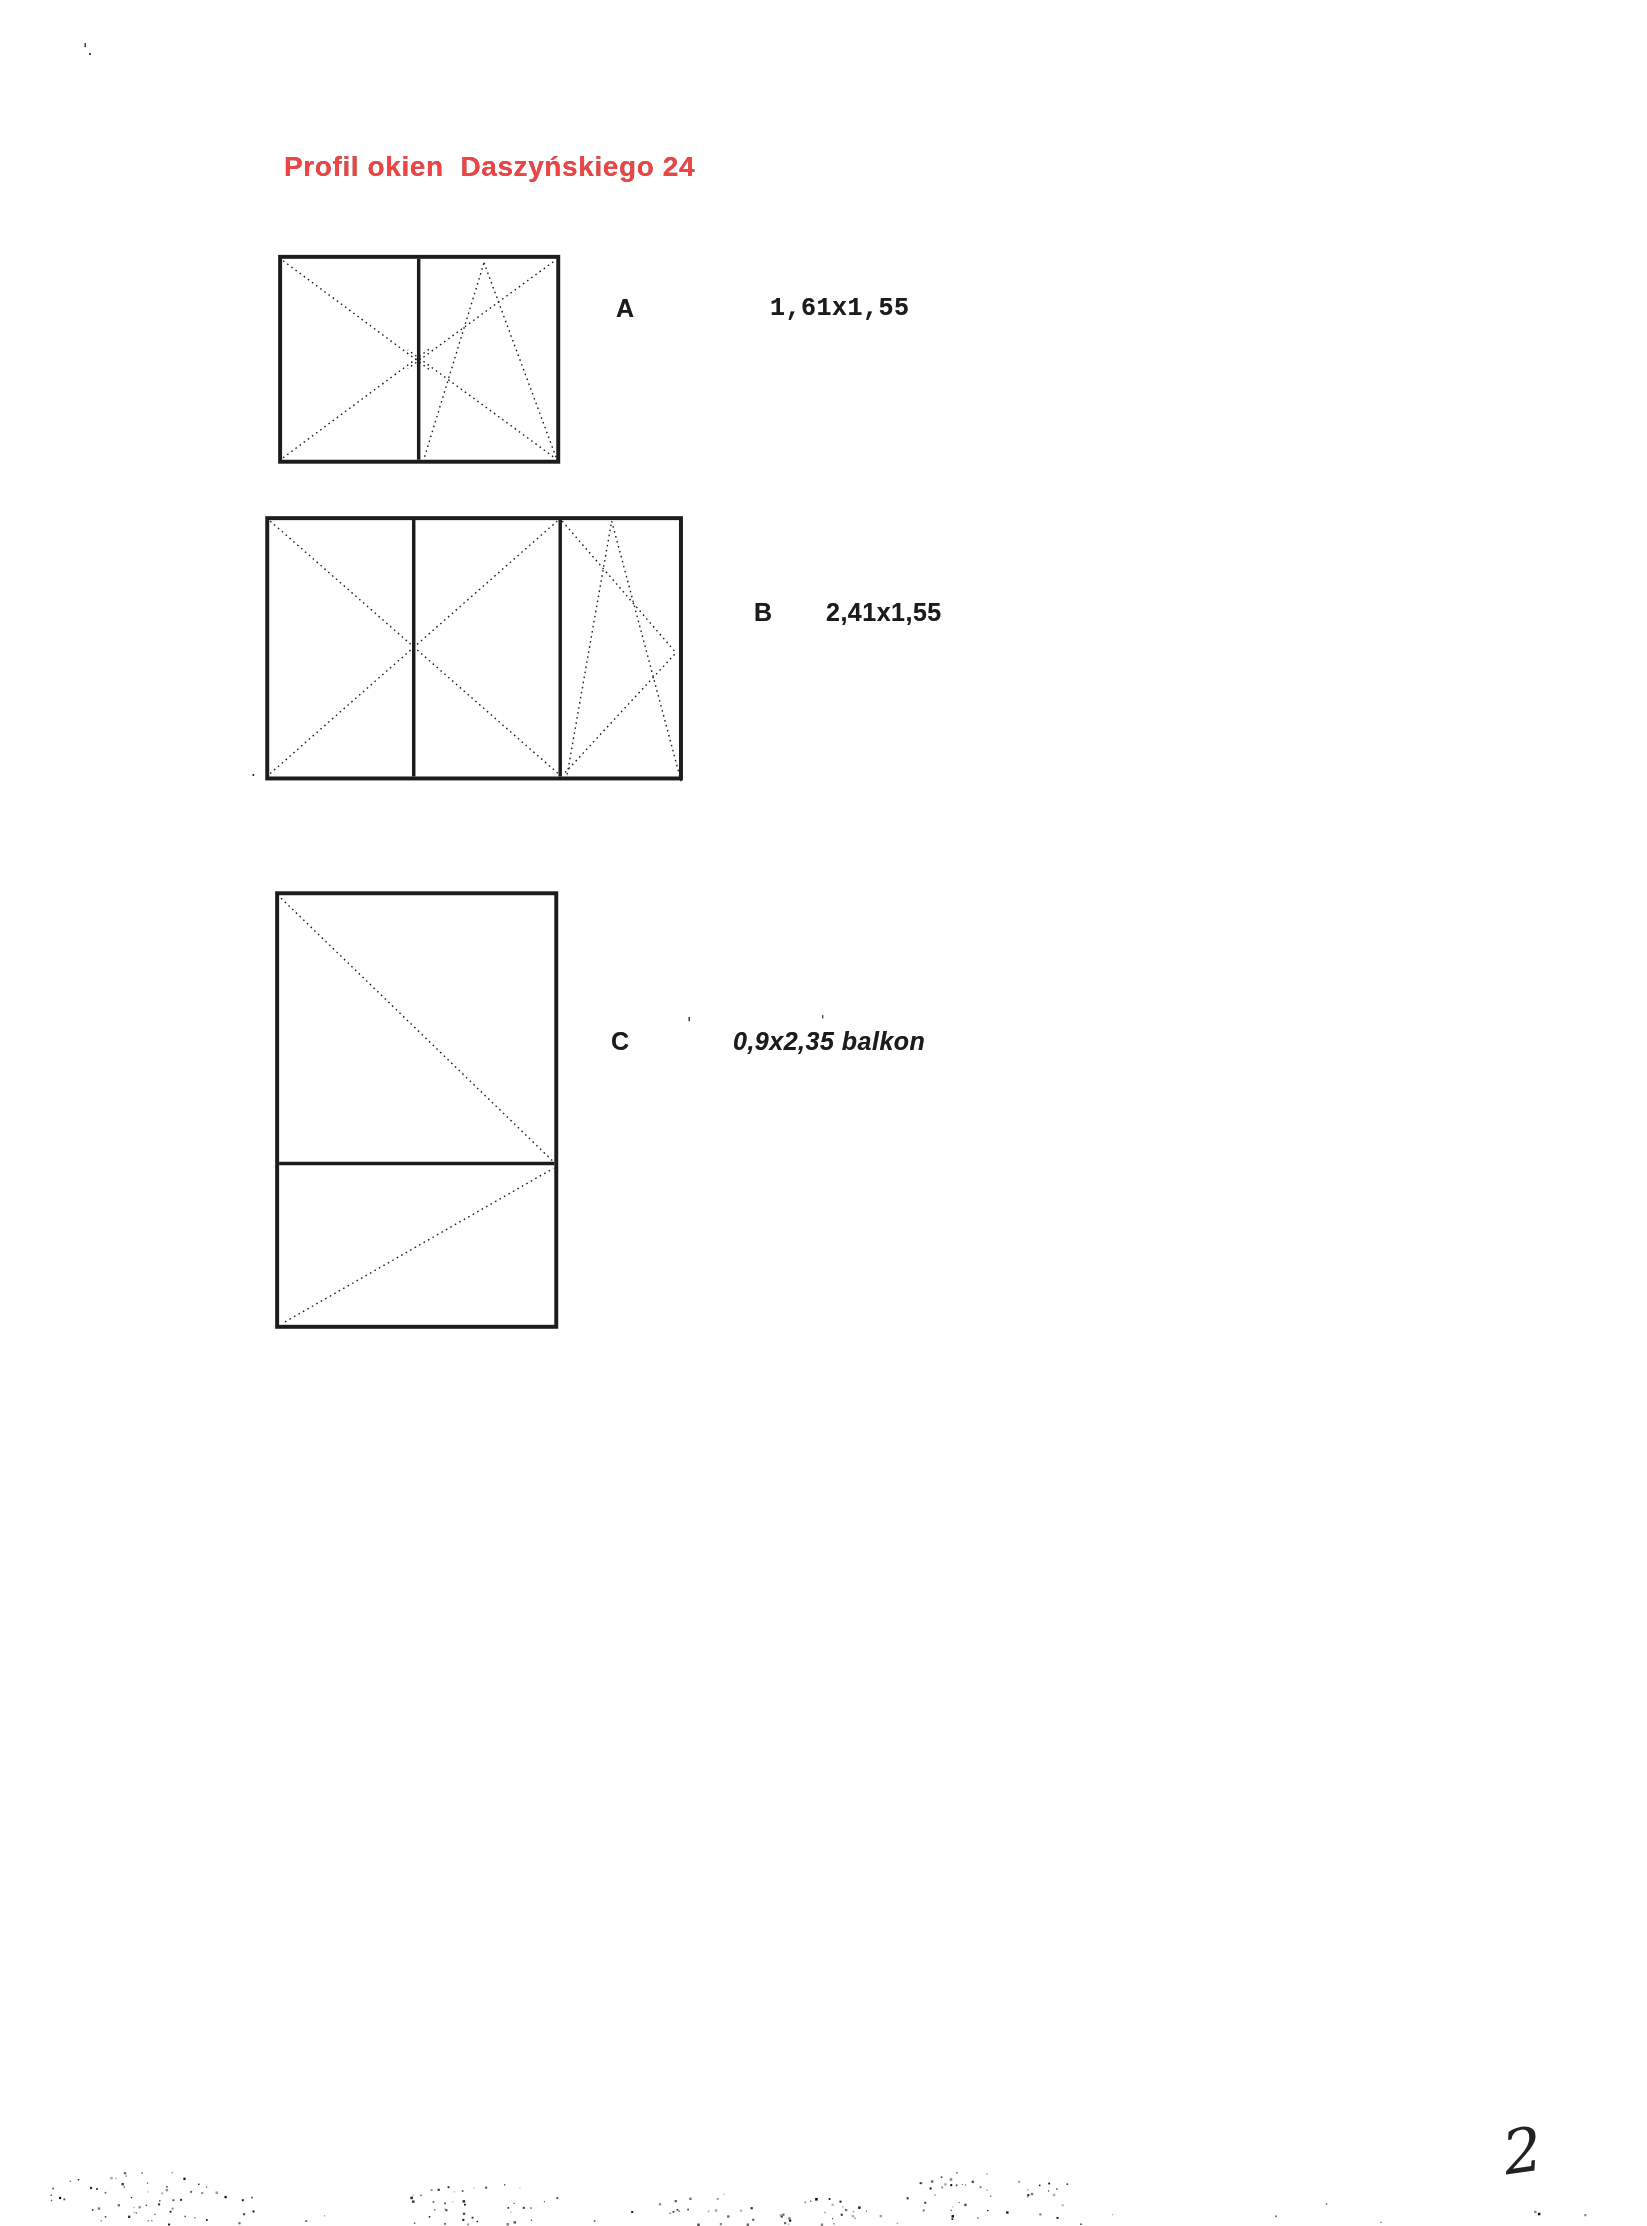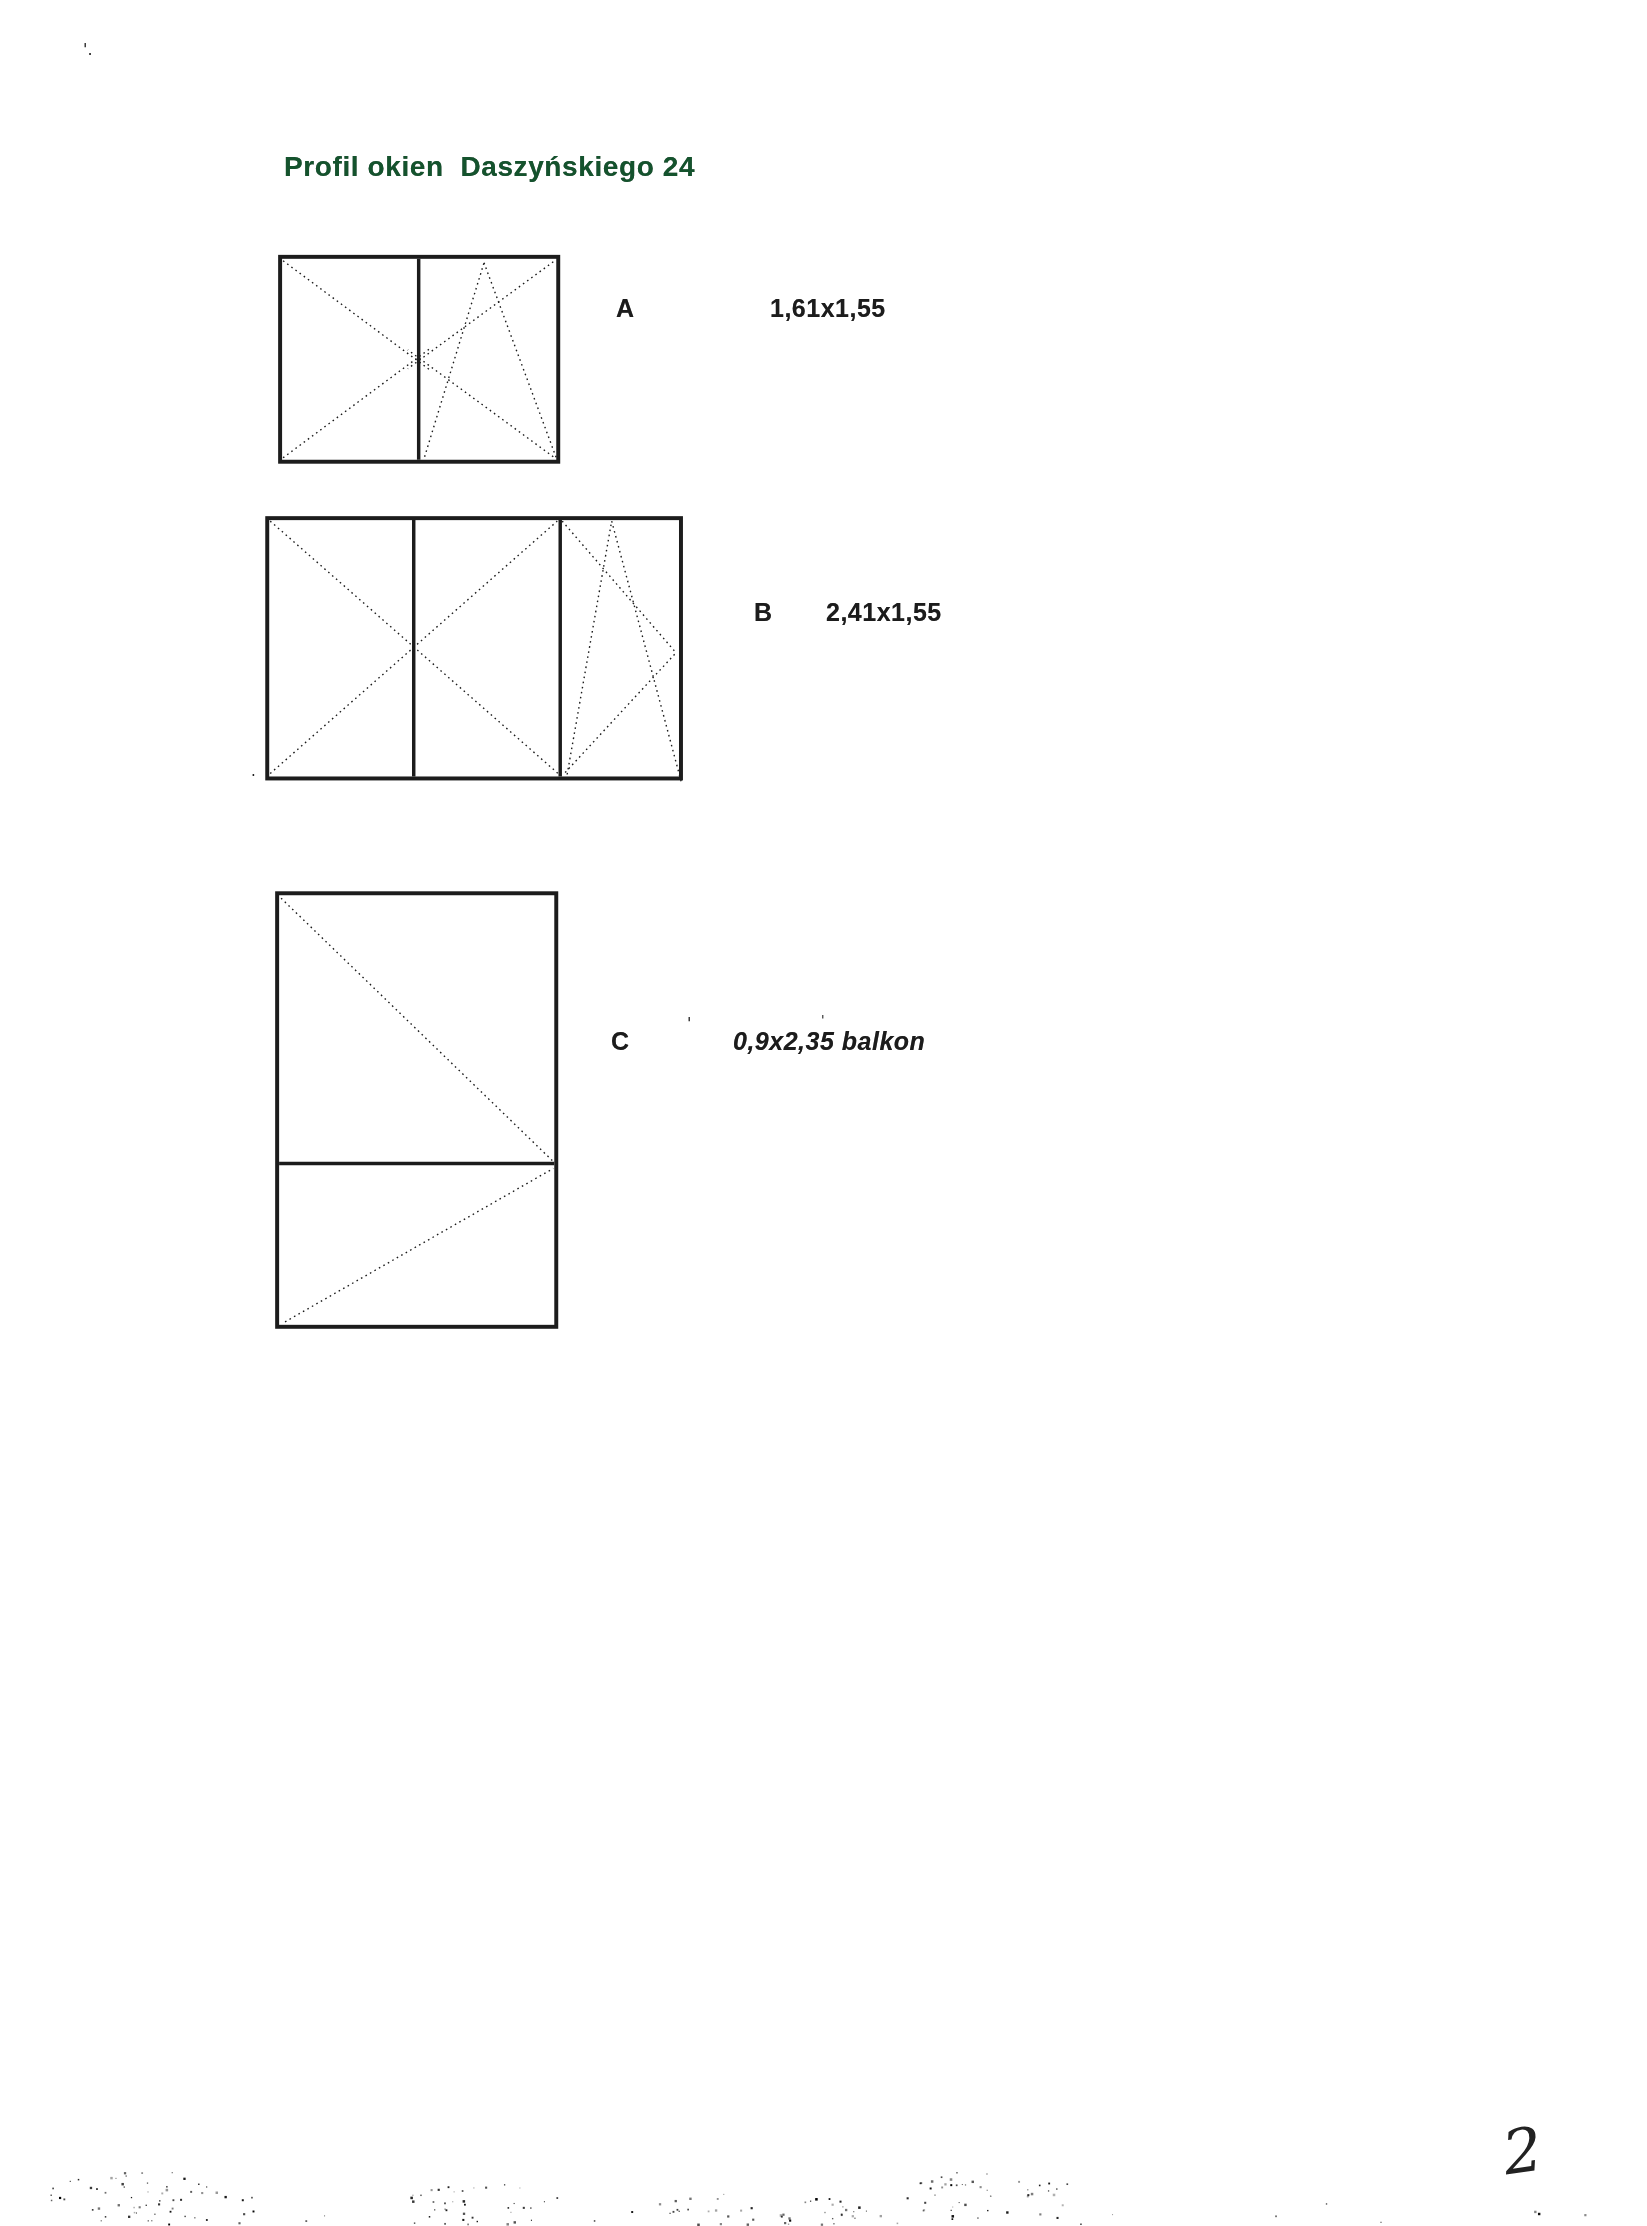--- a/index.html
+++ b/index.html
@@ -7,30 +7,30 @@
     position:relative;
     width:1647px;height:2227px;
     background:#ffffff;
     overflow:hidden;
     font-family:"Liberation Sans", sans-serif;
     color:#1a1a1a;
   }
   .title{
     position:absolute;left:284px;top:151px;
     font-size:28px;font-weight:700;letter-spacing:0.6px;
-    white-space:pre;color:#14532d;
+    white-space:pre;color:#ef4444;
     text-shadow:0 0 0.5px rgba(0,0,0,0.55);
   }
   .win-label{
     position:absolute;font-size:25px;font-weight:700;
     color:#1c1c1c;letter-spacing:0.5px;white-space:pre;
     text-shadow:0 0 0.5px rgba(0,0,0,0.5);
   }
   .lblA{left:616px;top:294px;}
-  .dimA{left:770px;top:294px;}
+  .dimA{left:770px;top:294px;font-family:Liberation Mono, monospace;}
   .lblB{left:754px;top:598px;}
   .dimB{left:826px;top:598px;}
   .lblC{left:611px;top:1027px;}
   .dimC{left:733px;top:1027px;font-style:italic;}
   .page-number{
     position:absolute;left:1503px;top:2115px;
     font-family:"DejaVu Serif", serif;
     font-style:italic;font-size:61px;color:#222;
     transform:rotate(-8deg);
   }

